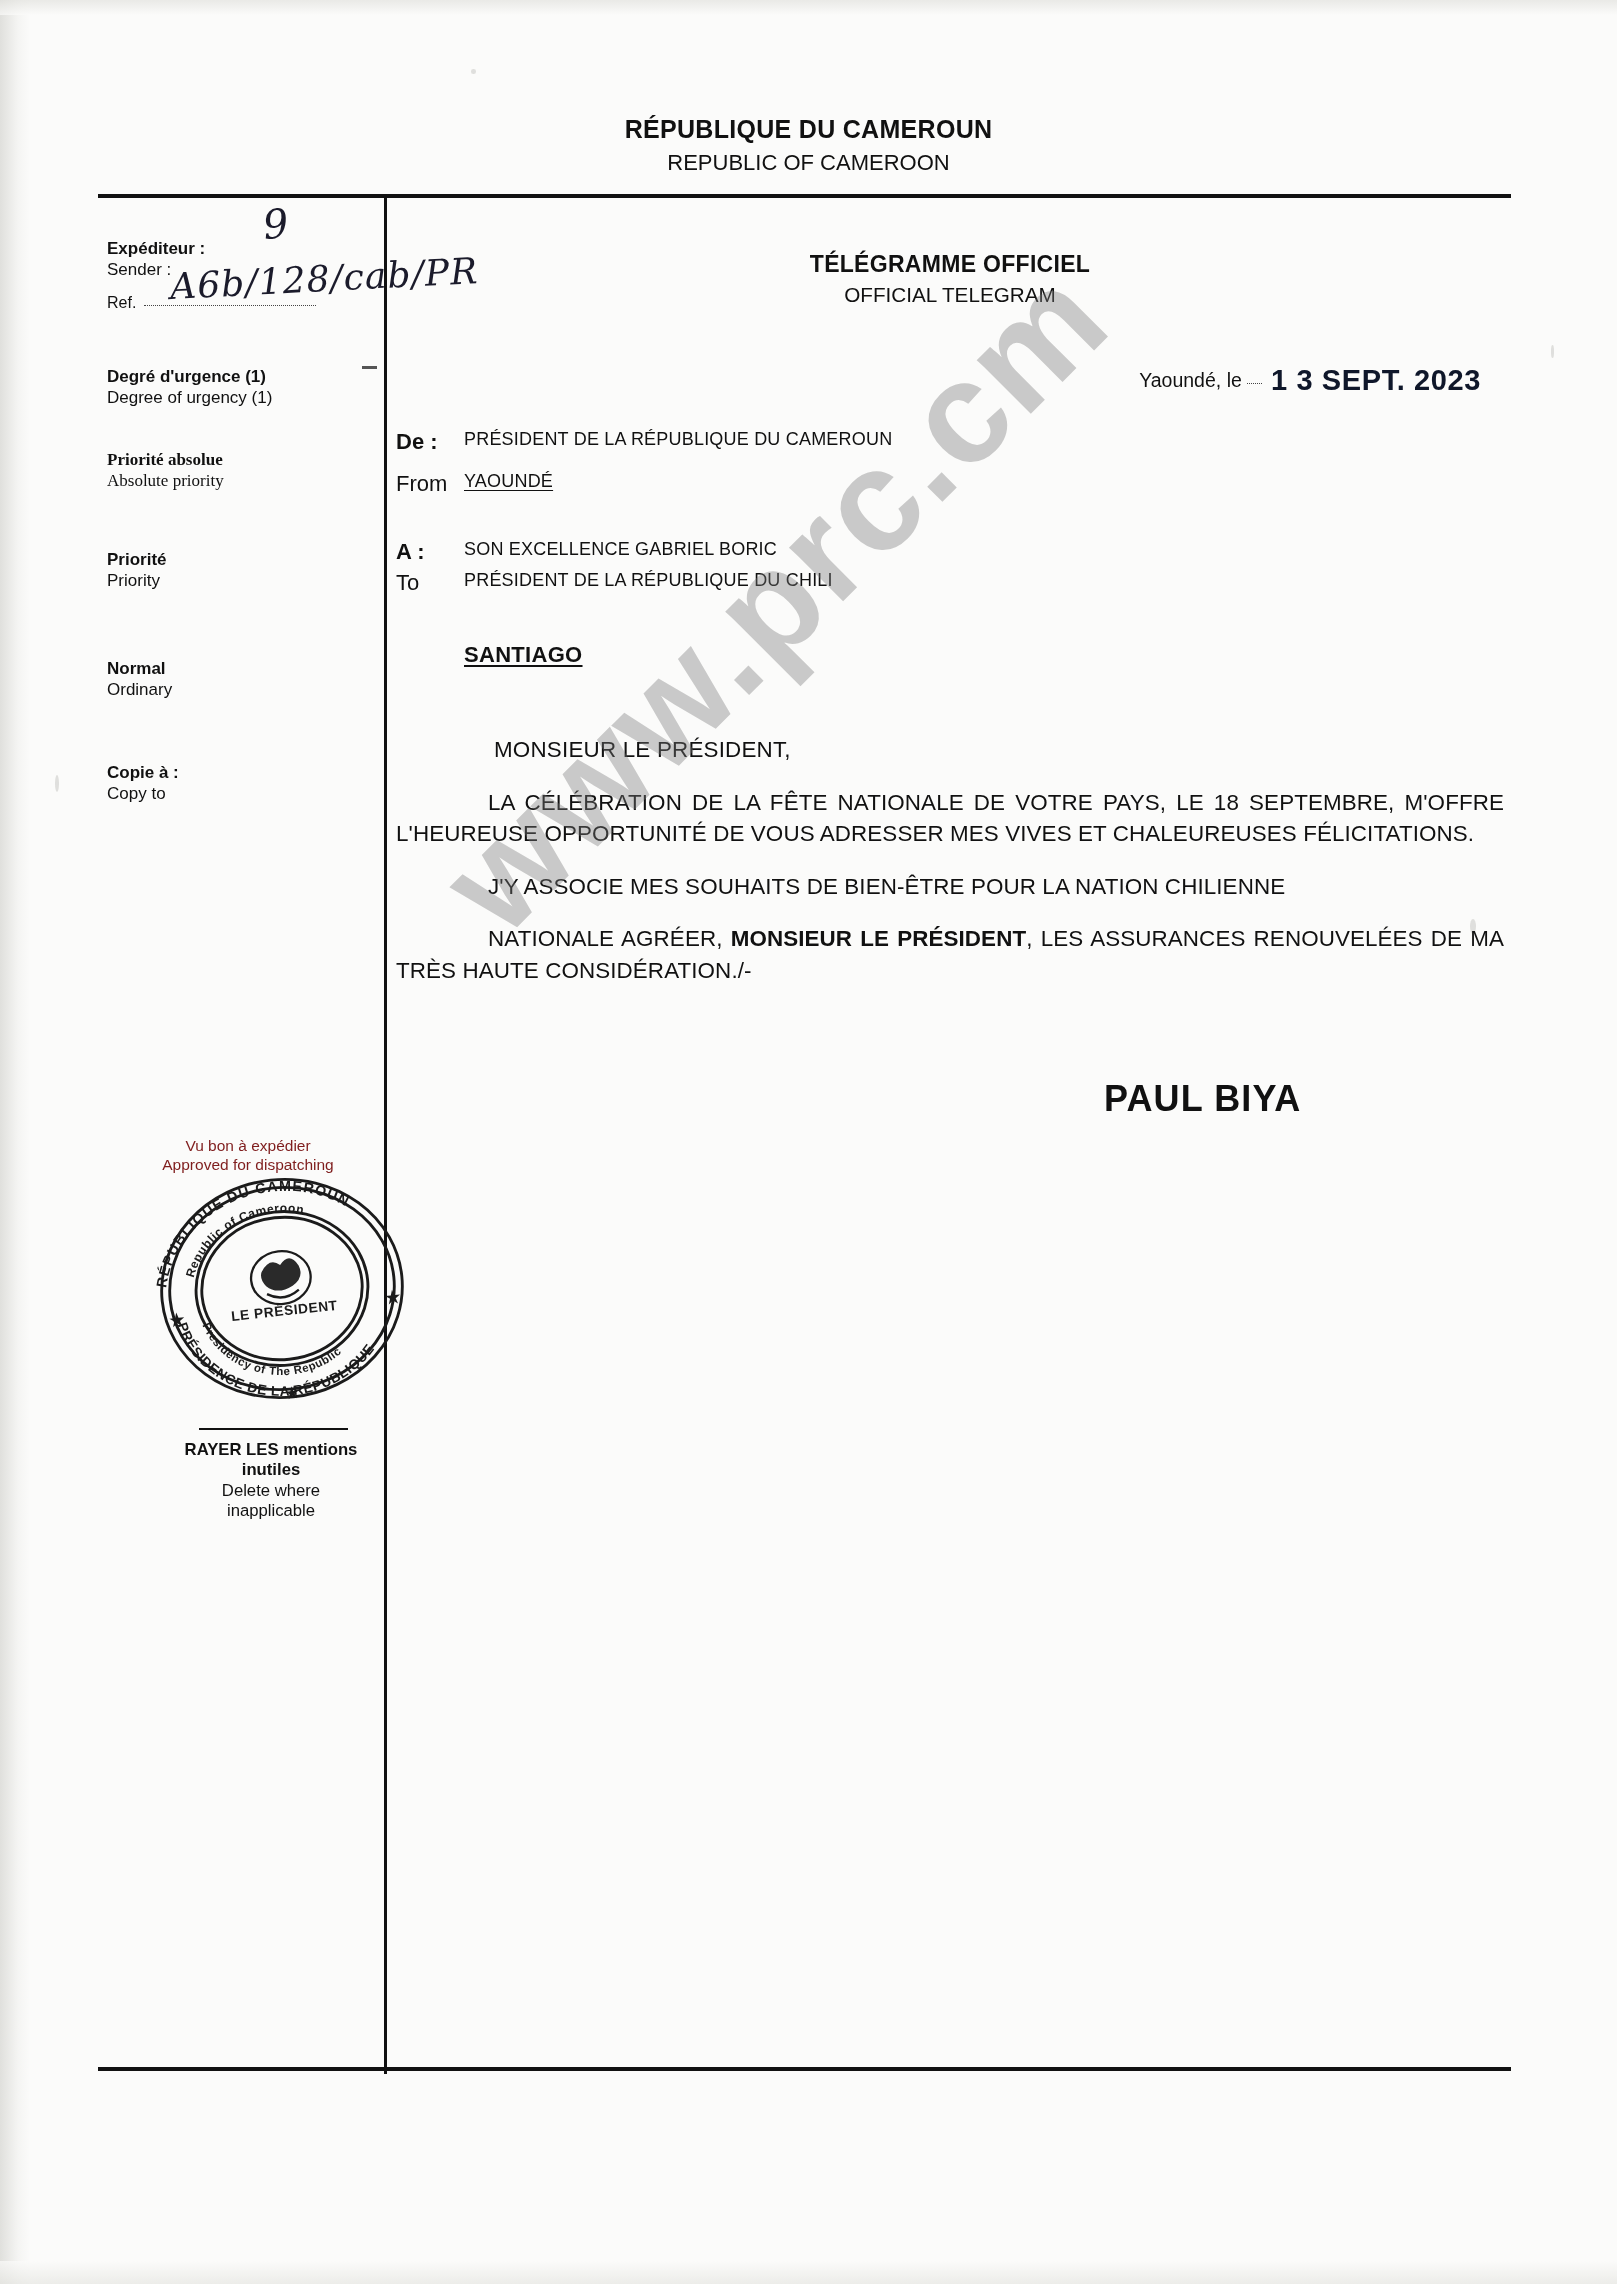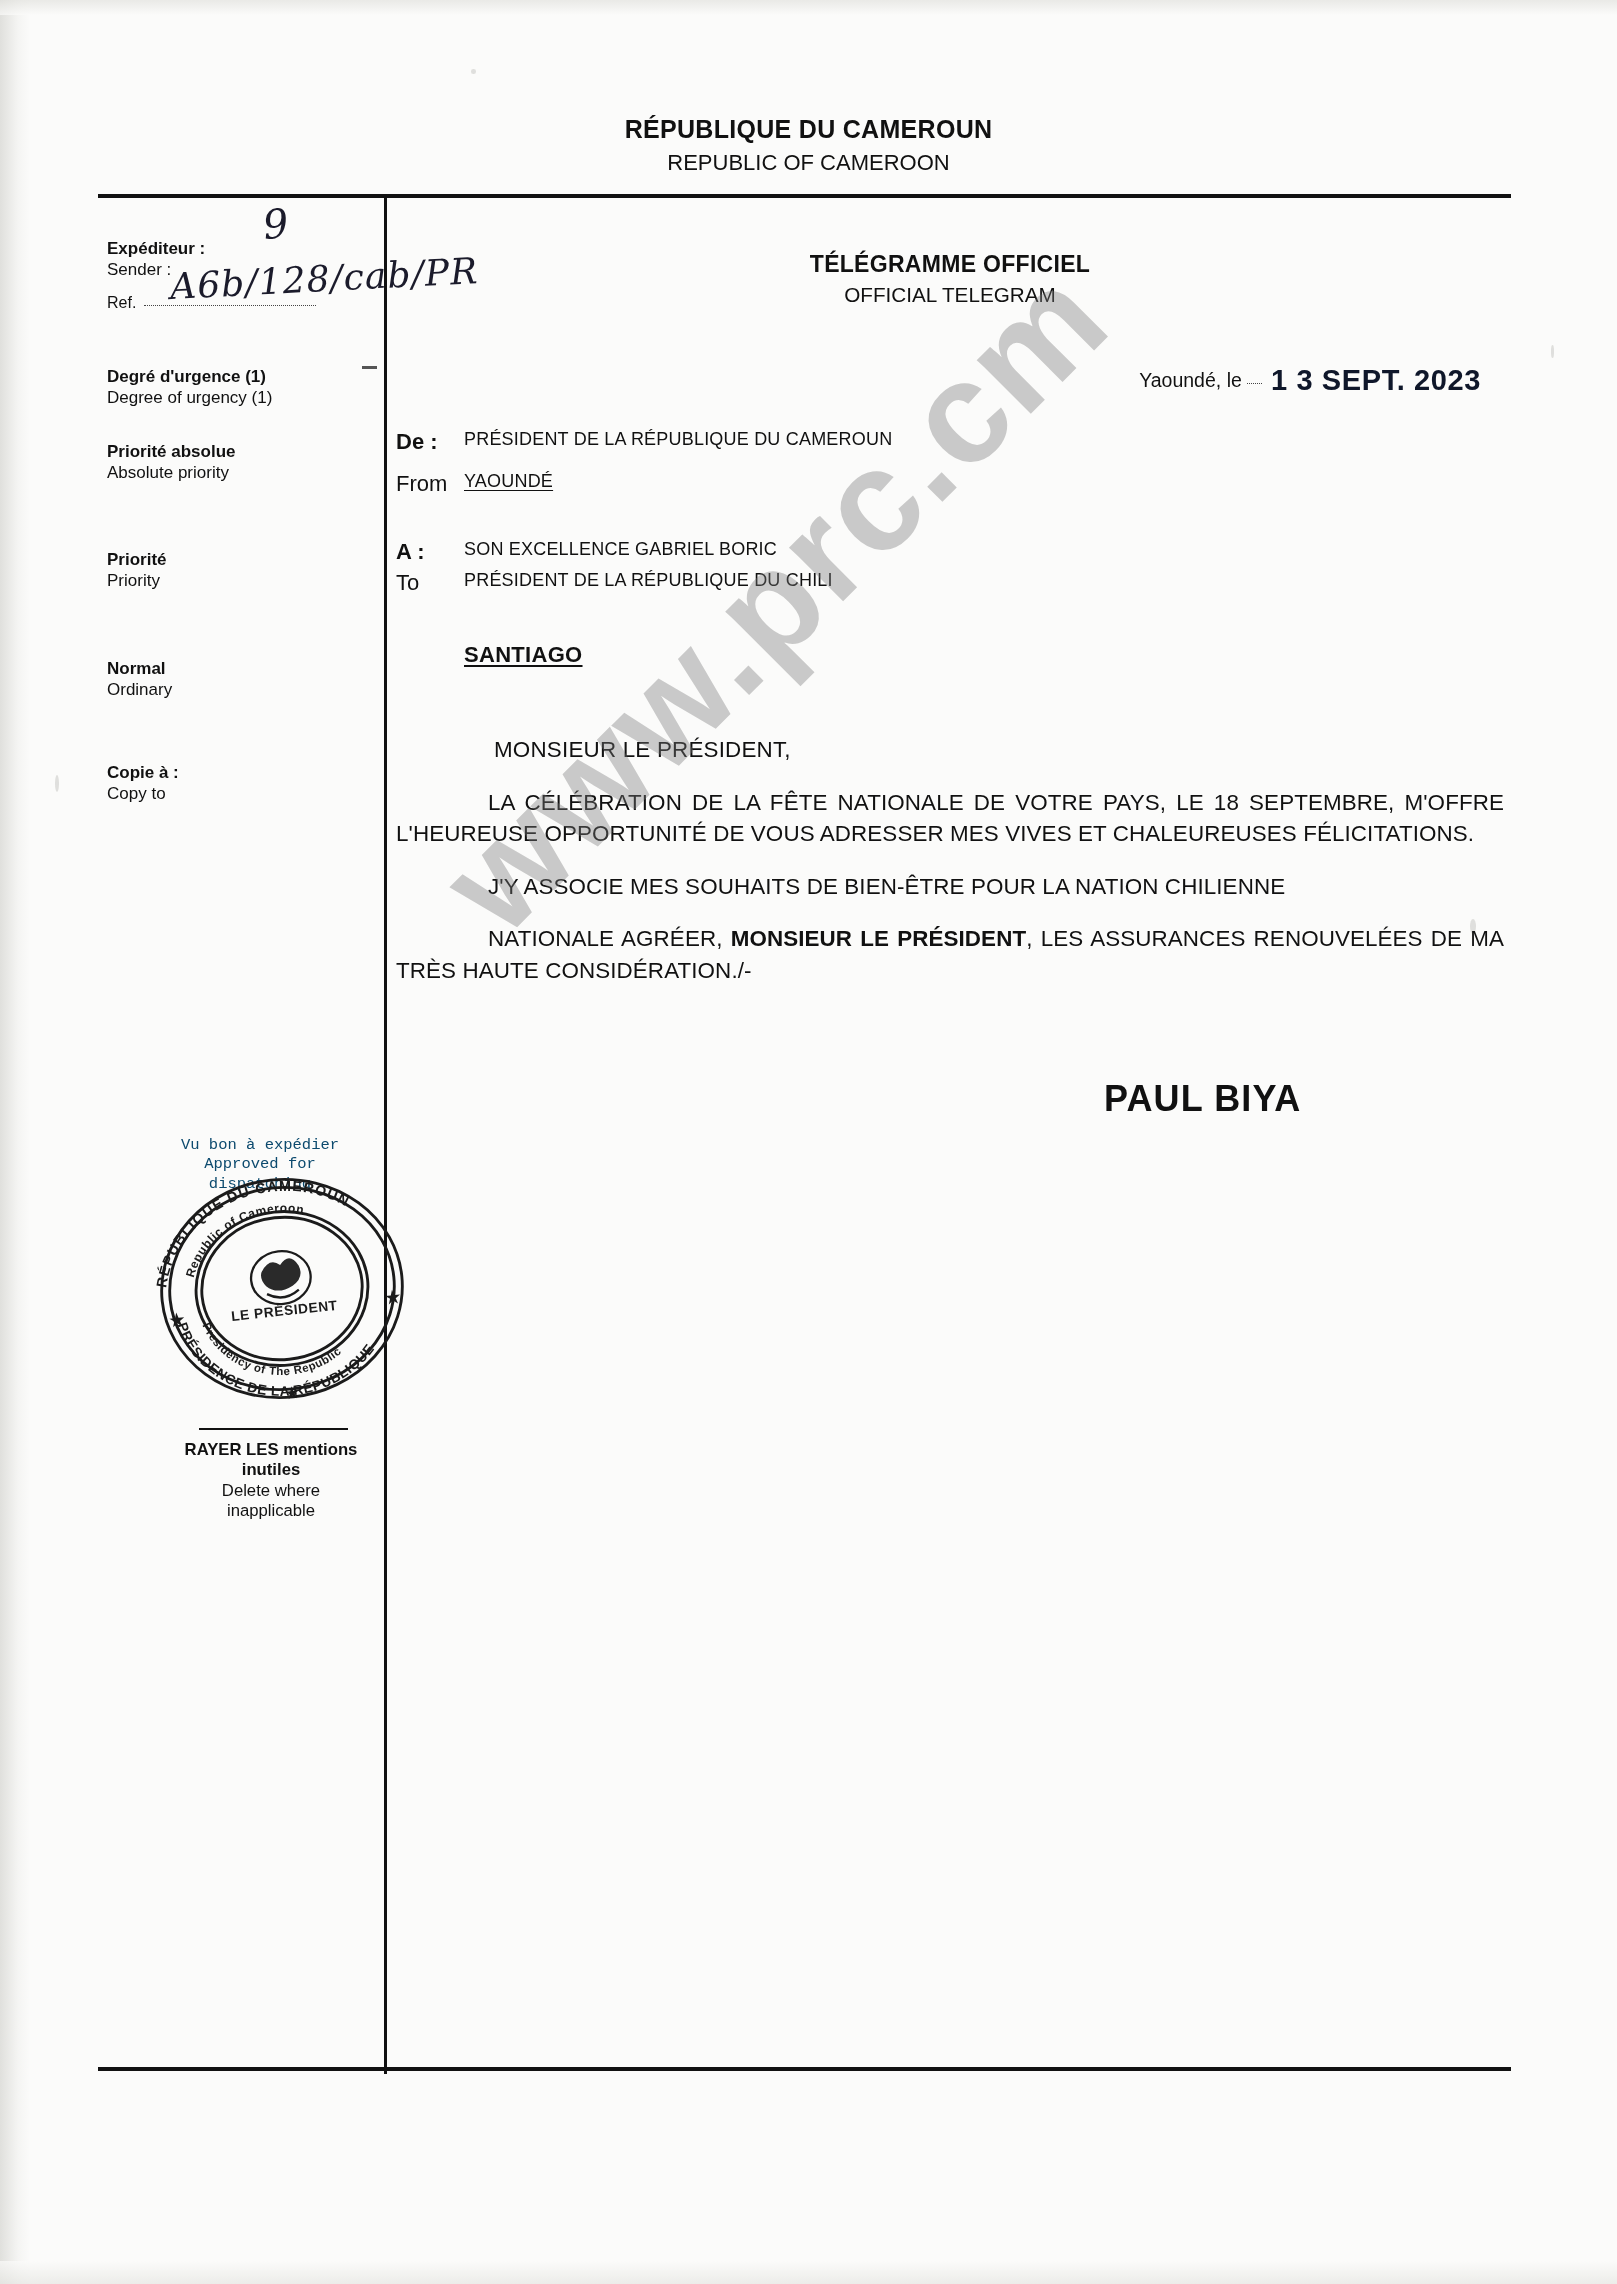--- a/index.html
+++ b/index.html
@@ -246,28 +246,27 @@
     left: 708px;
     top: 884px;
     font-size: 36px;
     font-weight: bold;
     letter-spacing: 1.1px;
   }
 
   
   .approve-note {
     position: absolute;
-    left: 58px;
+    left: 46px;
     top: 942px;
     width: 190px;
     font-size: 15.5px;
     line-height: 1.25;
     text-align: center;
-    color: #0c4a6e;
-    font-family: Liberation Mono, monospace;
+    color: #7f1d1d;
   }
   .stamp {
     position: absolute;
     left: 23px;
     top: 971px;
     width: 304px;
     height: 247px;
     pointer-events: none;
   }
   .stamp svg { width: 100%; height: 100%; }
@@ -343,21 +342,21 @@
       <span class="ref-label">Ref.</span>
       <span class="ref-dots"></span>
     </div>
     <div class="hand hand-ref">A6b/128/cab/PR</div>
 
     <div class="lblock" style="top:173px;">
       <div class="b">Degré d'urgence  (1)</div>
       <div>Degree of urgency (1)</div>
     </div>
 
-    <div class="lblock" style="top:248px;">
+    <div class="lblock" style="top:256px;font-family:Liberation Serif, serif;">
       <div class="b">Priorité  absolue</div>
       <div>Absolute priority</div>
     </div>
 
     <div class="lblock" style="top:356px;">
       <div class="b">Priorité</div>
       <div>Priority</div>
     </div>
 
     <div class="lblock" style="top:465px;">

